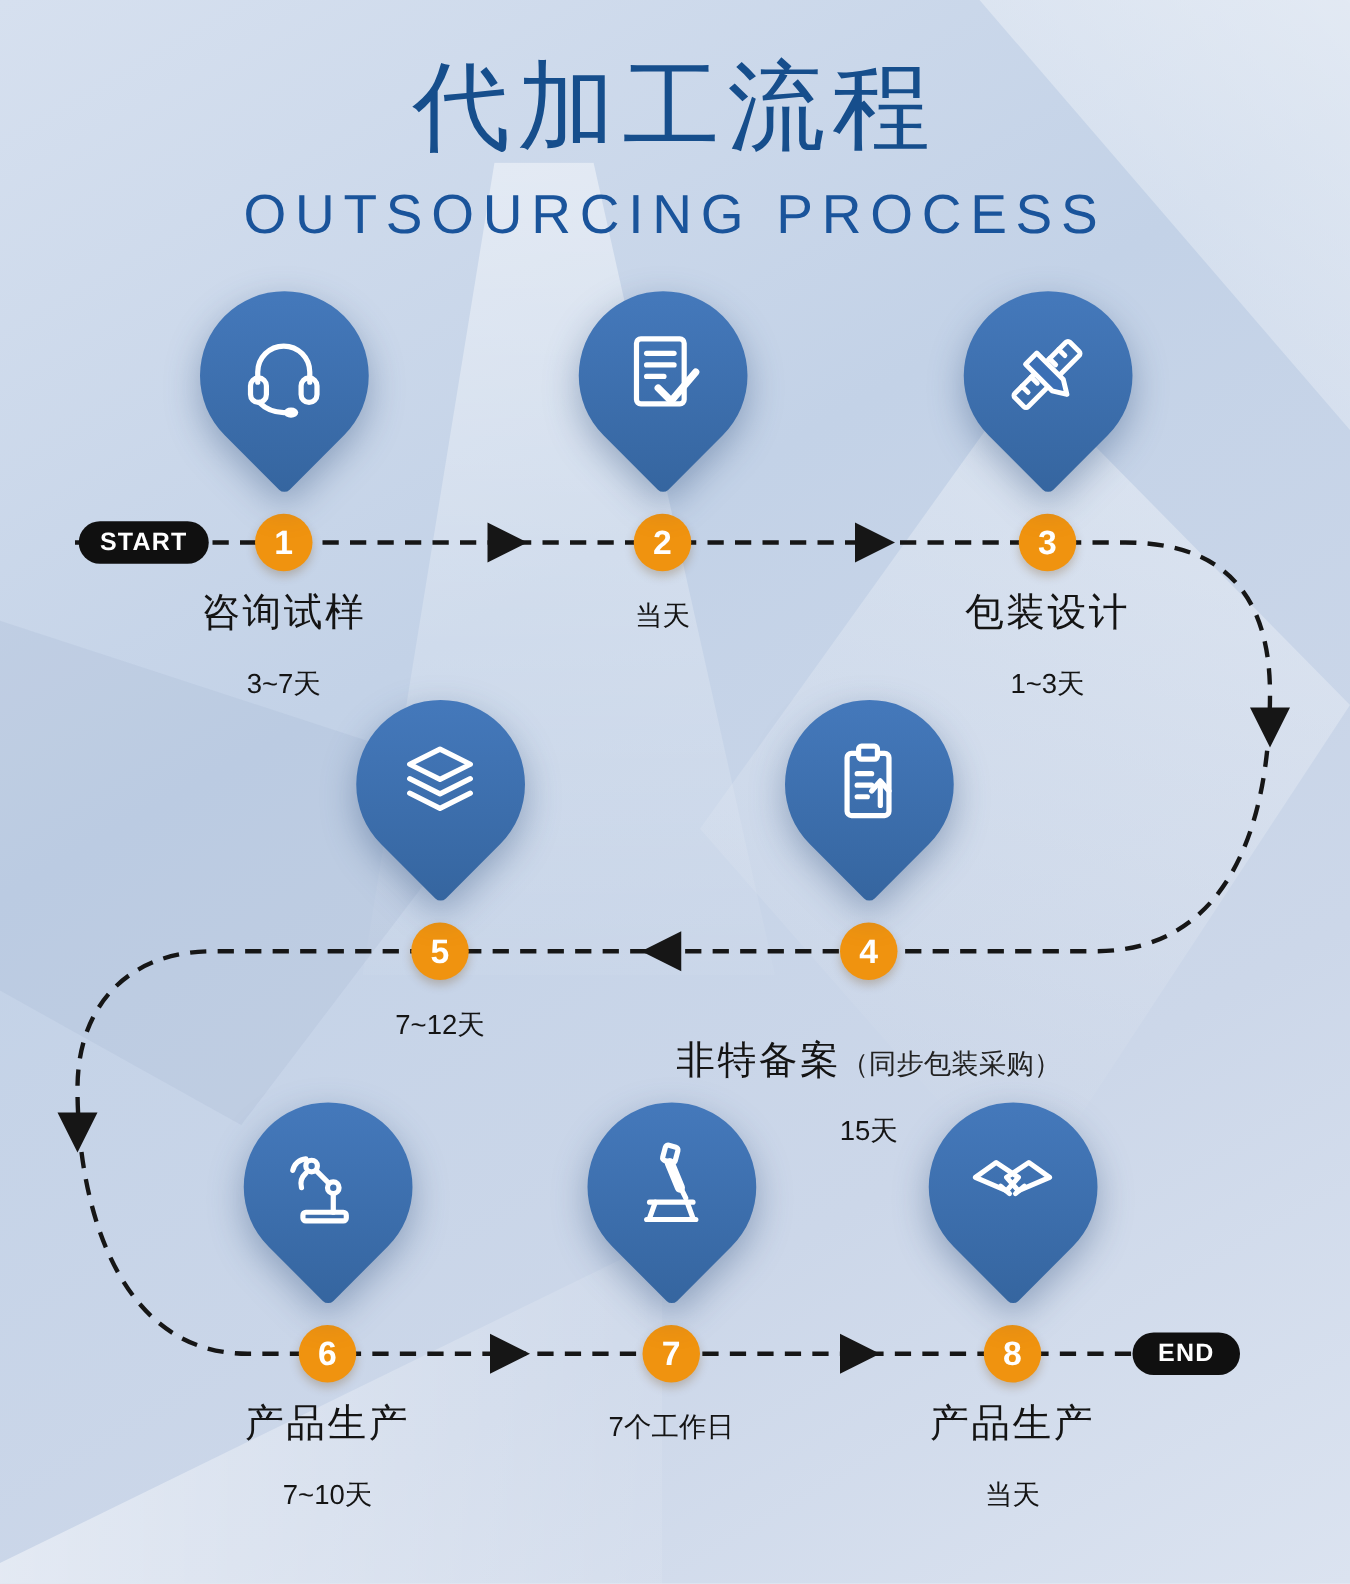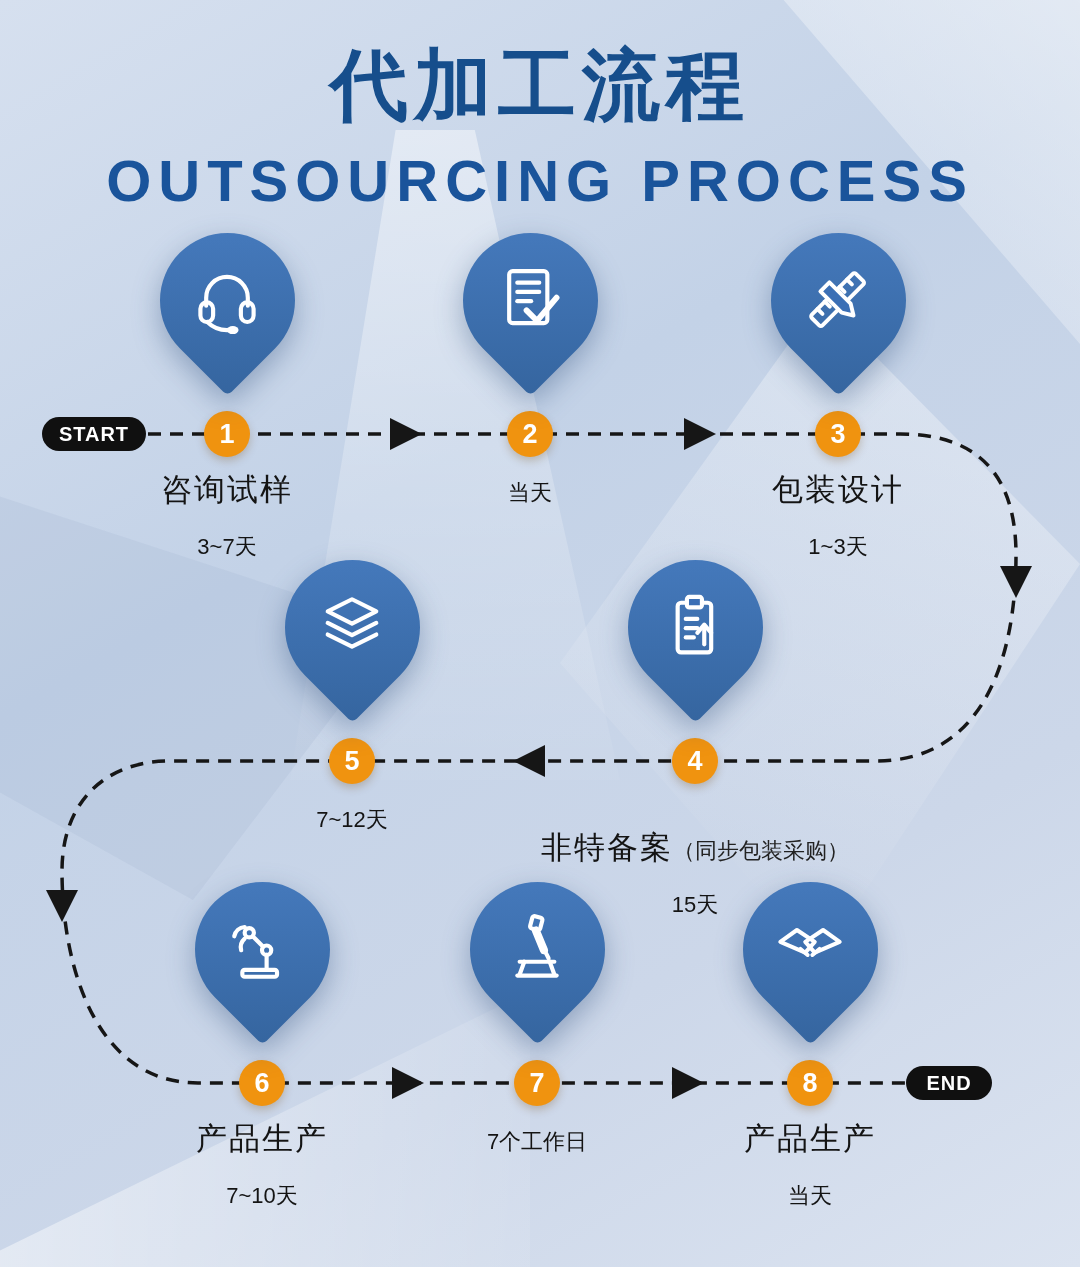--- a/index.html
+++ b/index.html
@@ -20,22 +20,22 @@
         background:linear-gradient(90deg, rgba(255,255,255,0.5), rgba(255,255,255,0.08));
         clip-path:polygon(0 100%, 100% 18%, 100% 100%); }
   .s4 { left:700px; top:0; width:380px; height:430px;
         background:linear-gradient(220deg, rgba(255,255,255,0.5), rgba(205,218,238,0.06));
         clip-path:polygon(22% 0, 100% 0, 100% 80%); }
   .s5 { left:-60px; top:430px; width:460px; height:470px;
         background:rgba(150,168,200,0.16);
         clip-path:polygon(0 10%, 100% 42%, 55% 100%, 0 70%); }
 
   .header { position:absolute; top:34px; left:0; width:100%; text-align:center; z-index:3; }
-  .title { font-size:78px; font-weight:bold; color:#164e8c; letter-spacing:6px; }
-  .subtitle { margin-top:8px; font-size:58px; font-weight:bold; color:#1a549b; letter-spacing:7px; }
+  .title { font-size:78px; font-weight:normal; color:#164e8c; letter-spacing:6px; }
+  .subtitle { margin-top:8px; font-size:44px; font-weight:normal; color:#1a549b; letter-spacing:7px; }
 
   .connector { position:absolute; left:0; top:0; z-index:2; }
   .route { fill:none; stroke:#161616; stroke-width:3.5; stroke-dasharray:13 9; }
   .arrow { fill:#161616; stroke:none; }
 
   .step { position:absolute; width:300px; display:flex; flex-direction:column; align-items:center; z-index:3; }
   .step.wide { width:460px; }
 
   .pin { position:relative; width:135px; height:163px; filter:drop-shadow(0 10px 14px rgba(25,60,110,0.35)); }
   .pin-shape { position:absolute; left:0; top:0; width:135px; height:135px;
@@ -50,21 +50,21 @@
 
   .label { margin-top:12px; font-size:31px; font-weight:normal; color:#141414; letter-spacing:2px; white-space:nowrap; }
   .label-row { margin-top:12px; display:flex; align-items:baseline; white-space:nowrap; }
   .label-row .label { margin-top:16px; }
   .note { font-size:22px; font-weight:normal; color:#222222; letter-spacing:0;margin-top:40px; }
   .duration { margin-top:21px; font-size:22px; color:#141414; }
 
   .pill { position:absolute; z-index:4; height:34px; background:#101010; color:#ffffff;
     font-size:20px; font-weight:bold; letter-spacing:1px; border-radius:17px;
     display:flex; align-items:center; justify-content:center; }
-  .pill-start { left:42px; top:417px; width:104px; }
+  .pill-start { left:63px; top:417px; width:104px; }
   .pill-end { left:906px; top:1066px; width:86px; }
 </style>
 </head>
 <body>
 
 <div class="canvas">
 
   <div class="bg-shape s1"></div>
   <div class="bg-shape s2"></div>
   <div class="bg-shape s3"></div>

